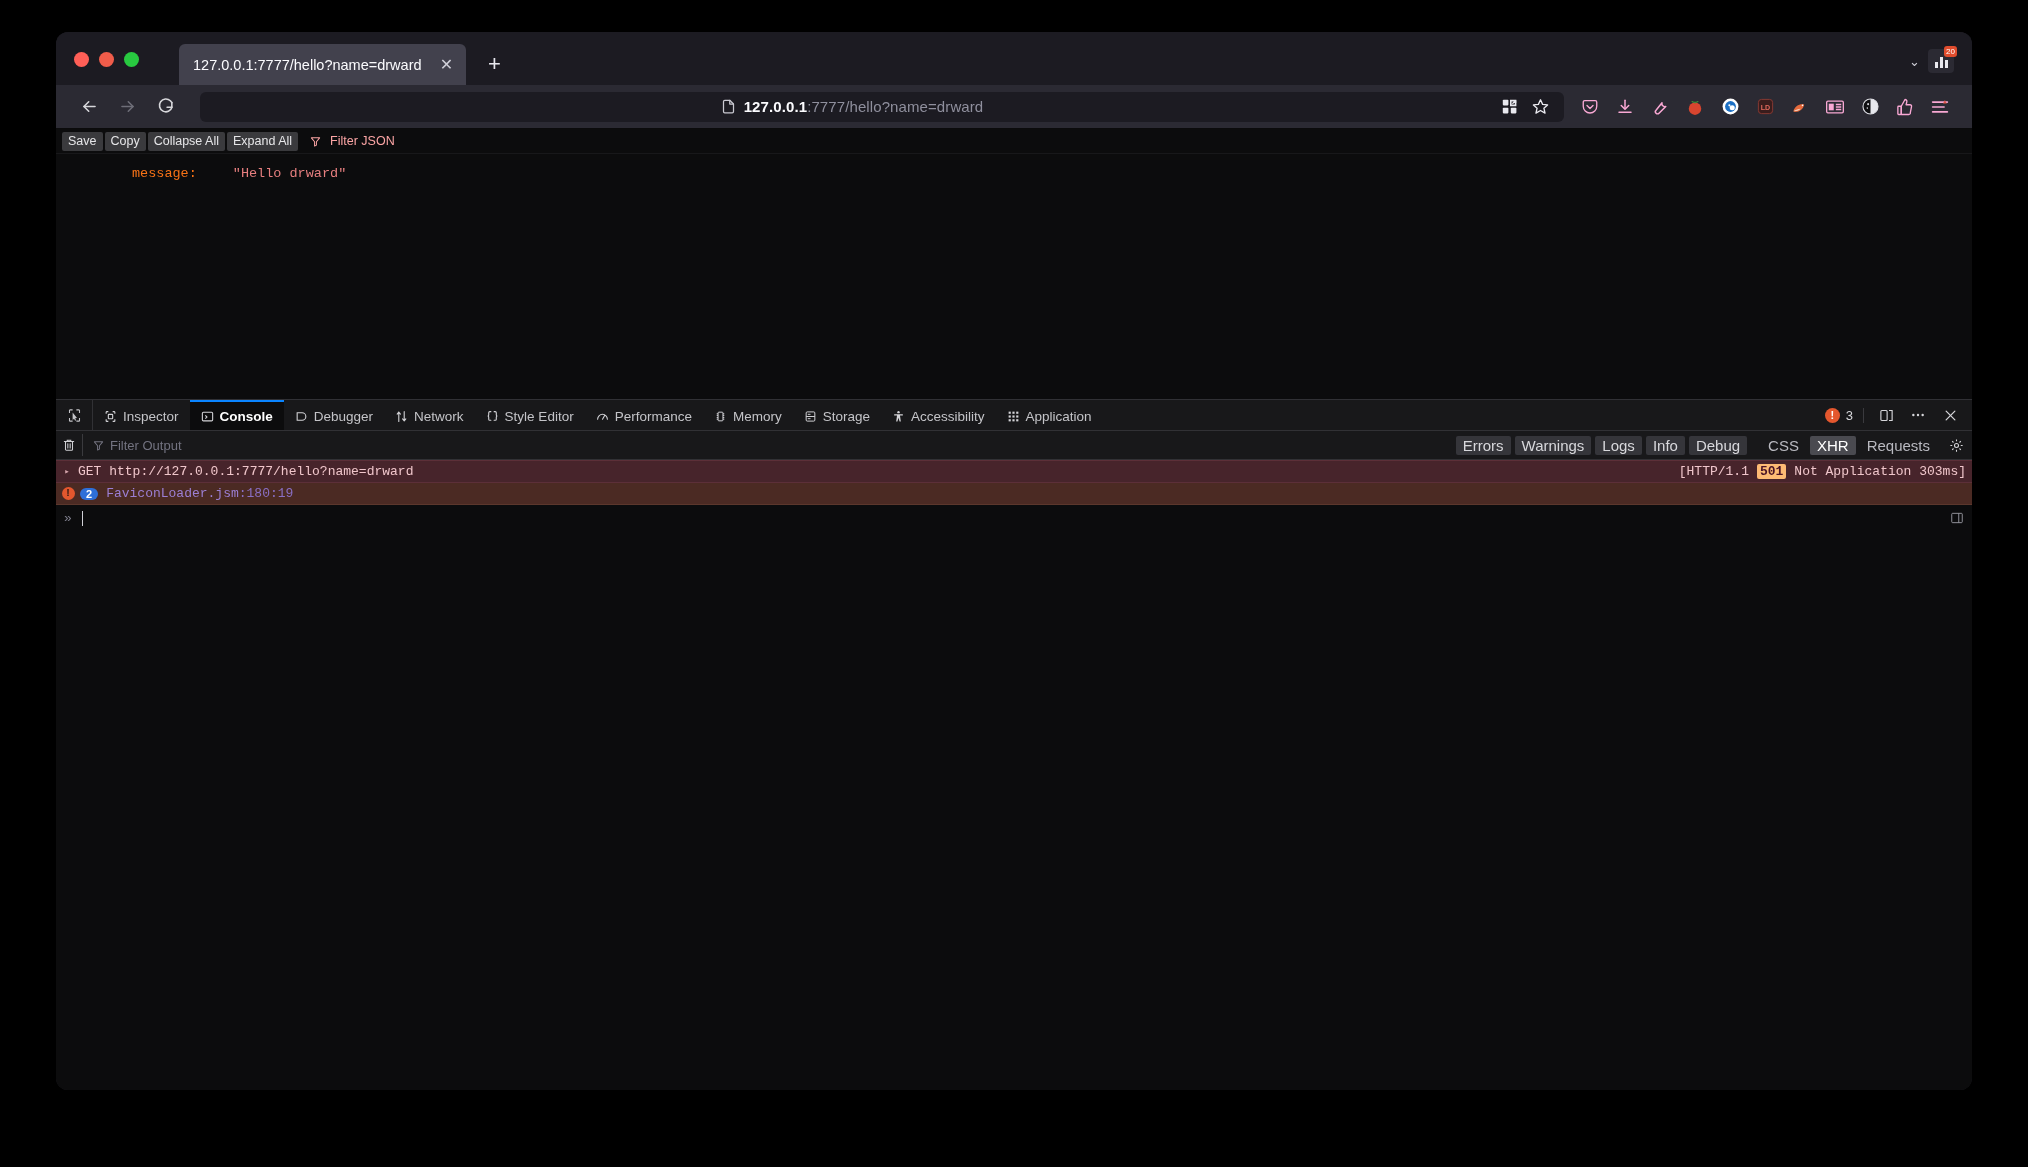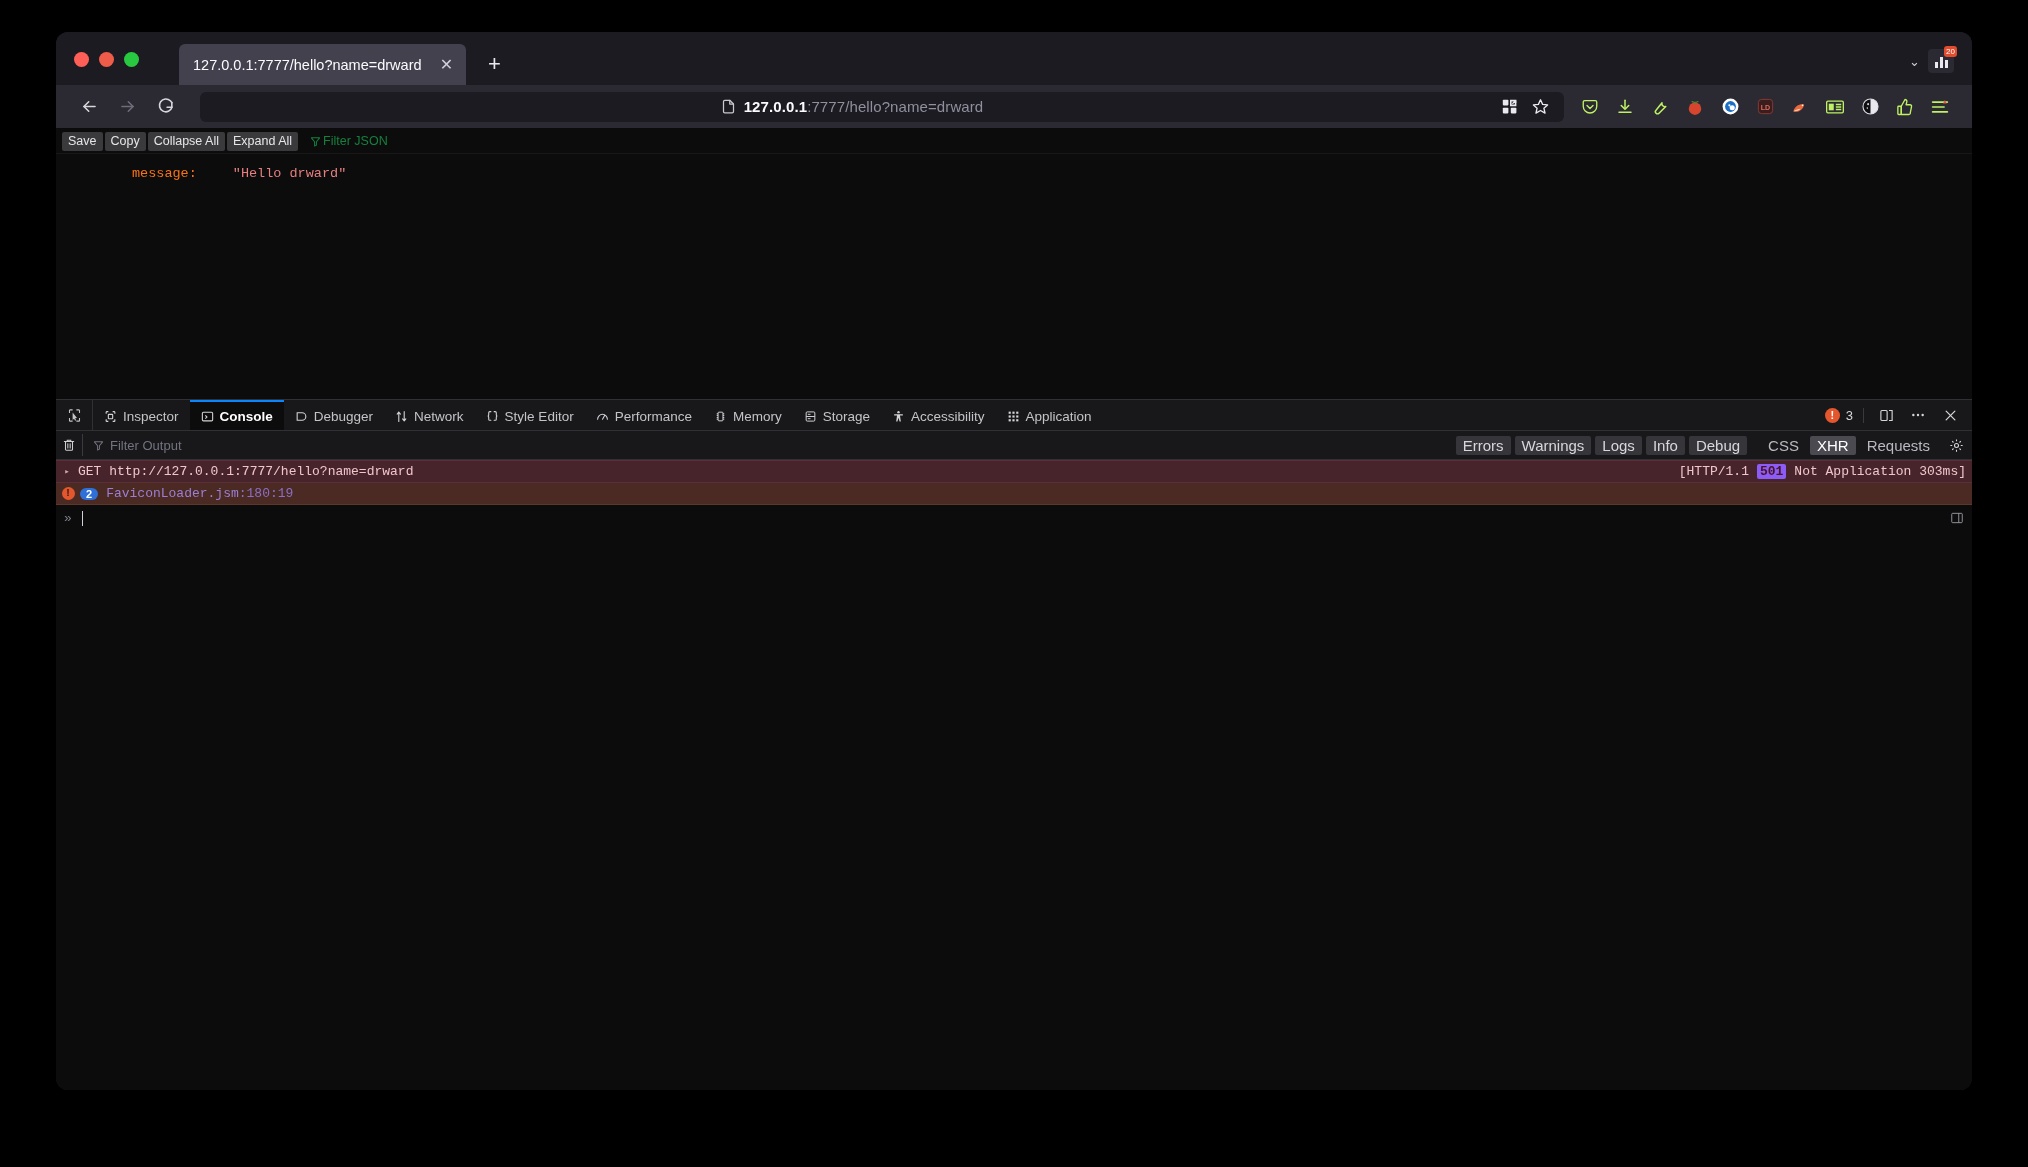--- a/index.html
+++ b/index.html
@@ -159,21 +159,21 @@
     color: #e9e9ef;
   }
   #toolbar-icons {
     display: flex;
     align-items: center;
     gap: 3px;
   }
   .tbicon {
     width: 32px; height: 30px;
     display: flex; align-items: center; justify-content: center;
-    color: #bef264;
+    color: #f9a8d4;
     border-radius: 5px;
   }
 
   
   #jsonviewer {
     background: #0c0c0d;
     flex: 0 0 auto;
     height: 270px;
     display: flex;
     flex-direction: column;
@@ -212,23 +212,23 @@
   .jbtn {
     height: 19px;
     padding: 0 6px;
     background: #3a3a3d;
     color: #e6e6e8;
     font-size: 12.5px;
     display: flex; align-items: center;
     border-radius: 2px;
   }
   #json-filter {
-    display: flex; align-items: center; gap: 2px;
+    display: flex; align-items: center; gap: 9px;
     margin-left: 10px;
-    color: #15803d;
+    color: #fca5a5;
     font-size: 12.5px;
   }
   #json-body {
     flex: 1 1 auto;
     padding: 10px 0 0 0;
     font-family: "Liberation Mono", monospace;
     font-size: 13.5px;
     overflow: hidden;
   }
   .json-row { display: flex; padding-left: 76px; line-height: 20px; }
@@ -369,21 +369,21 @@
     display: flex; align-items: center; justify-content: center;
     line-height: 1;
   }
   .crow .msg { flex: 1 1 auto; white-space: nowrap; }
   .crow .msg i { font-style: italic; }
   .crow .right {
     display: flex; align-items: center; gap: 8px;
     white-space: nowrap; flex: 0 0 auto;
   }
   .status-badge {
-    background: #8b5cf6; color: #4a1326;
+    background: #fdba74; color: #4a1326;
     border-radius: 2px; padding: 0 3px;
     font-weight: bold;
   }
   .count-badge {
     background: #2e6fd8; color: #ffffff;
     border-radius: 8px; padding: 0 6px;
     font-size: 11px; font-weight: bold;
     font-family: "Liberation Sans", sans-serif;
   }
   .src-link { color: #9c7fd4; }

